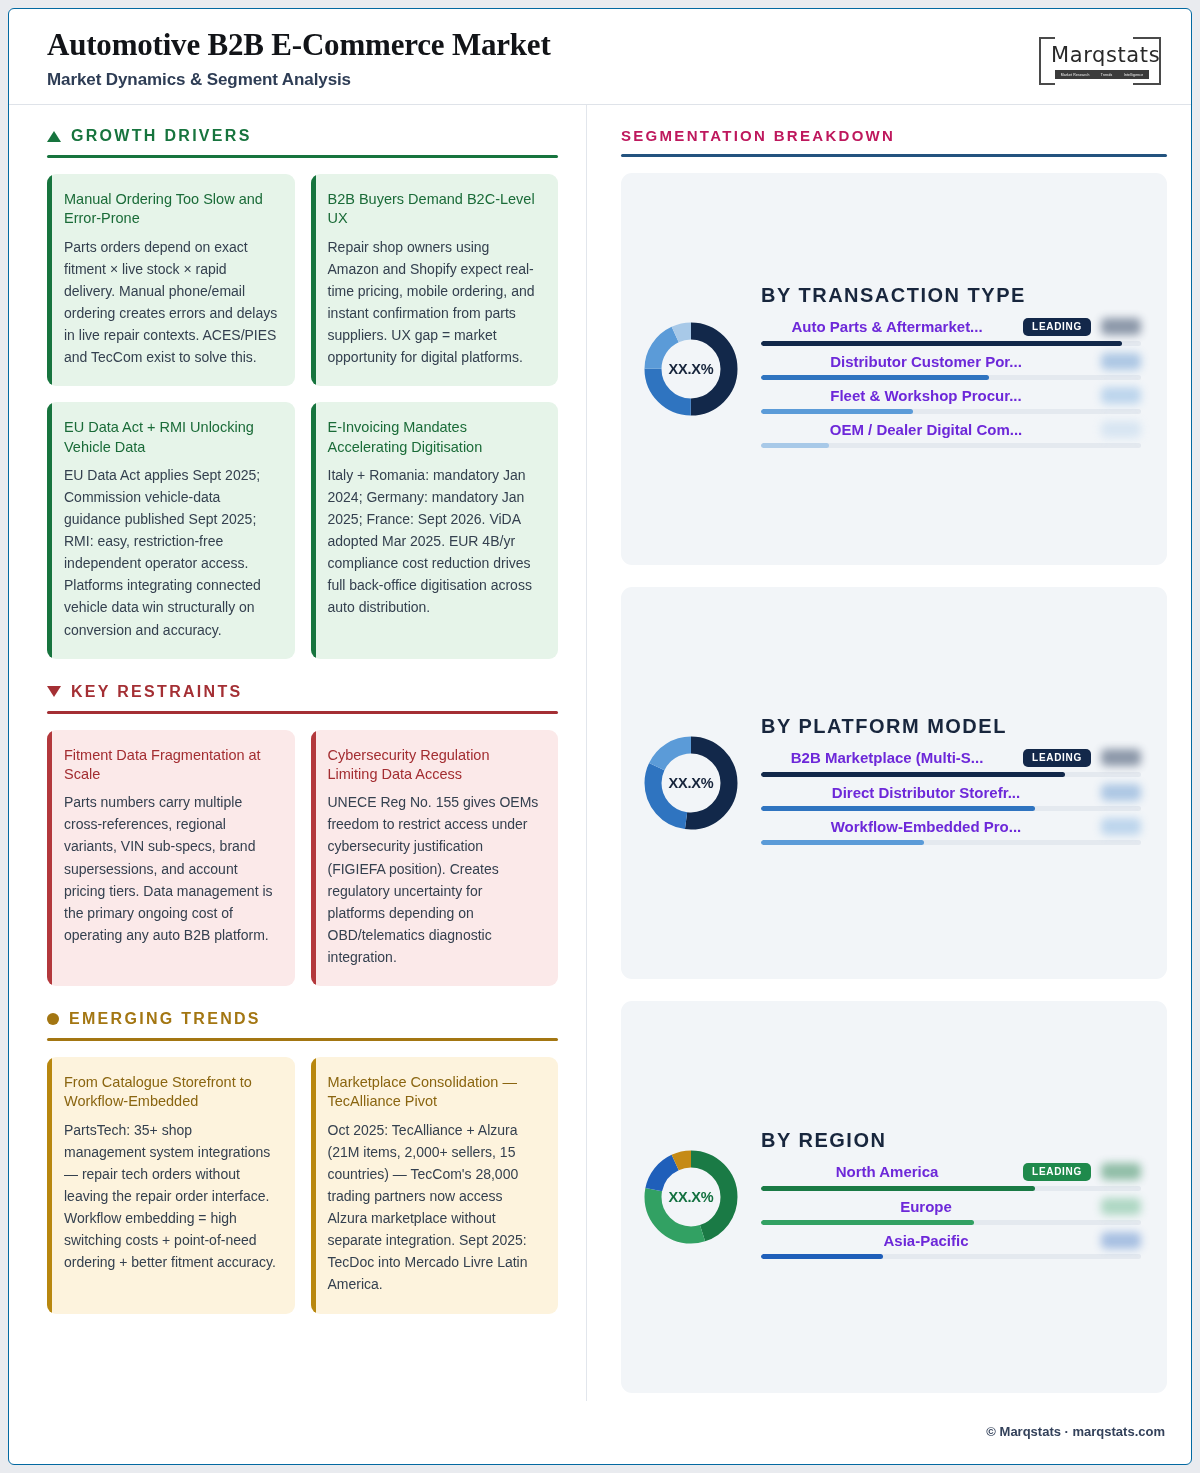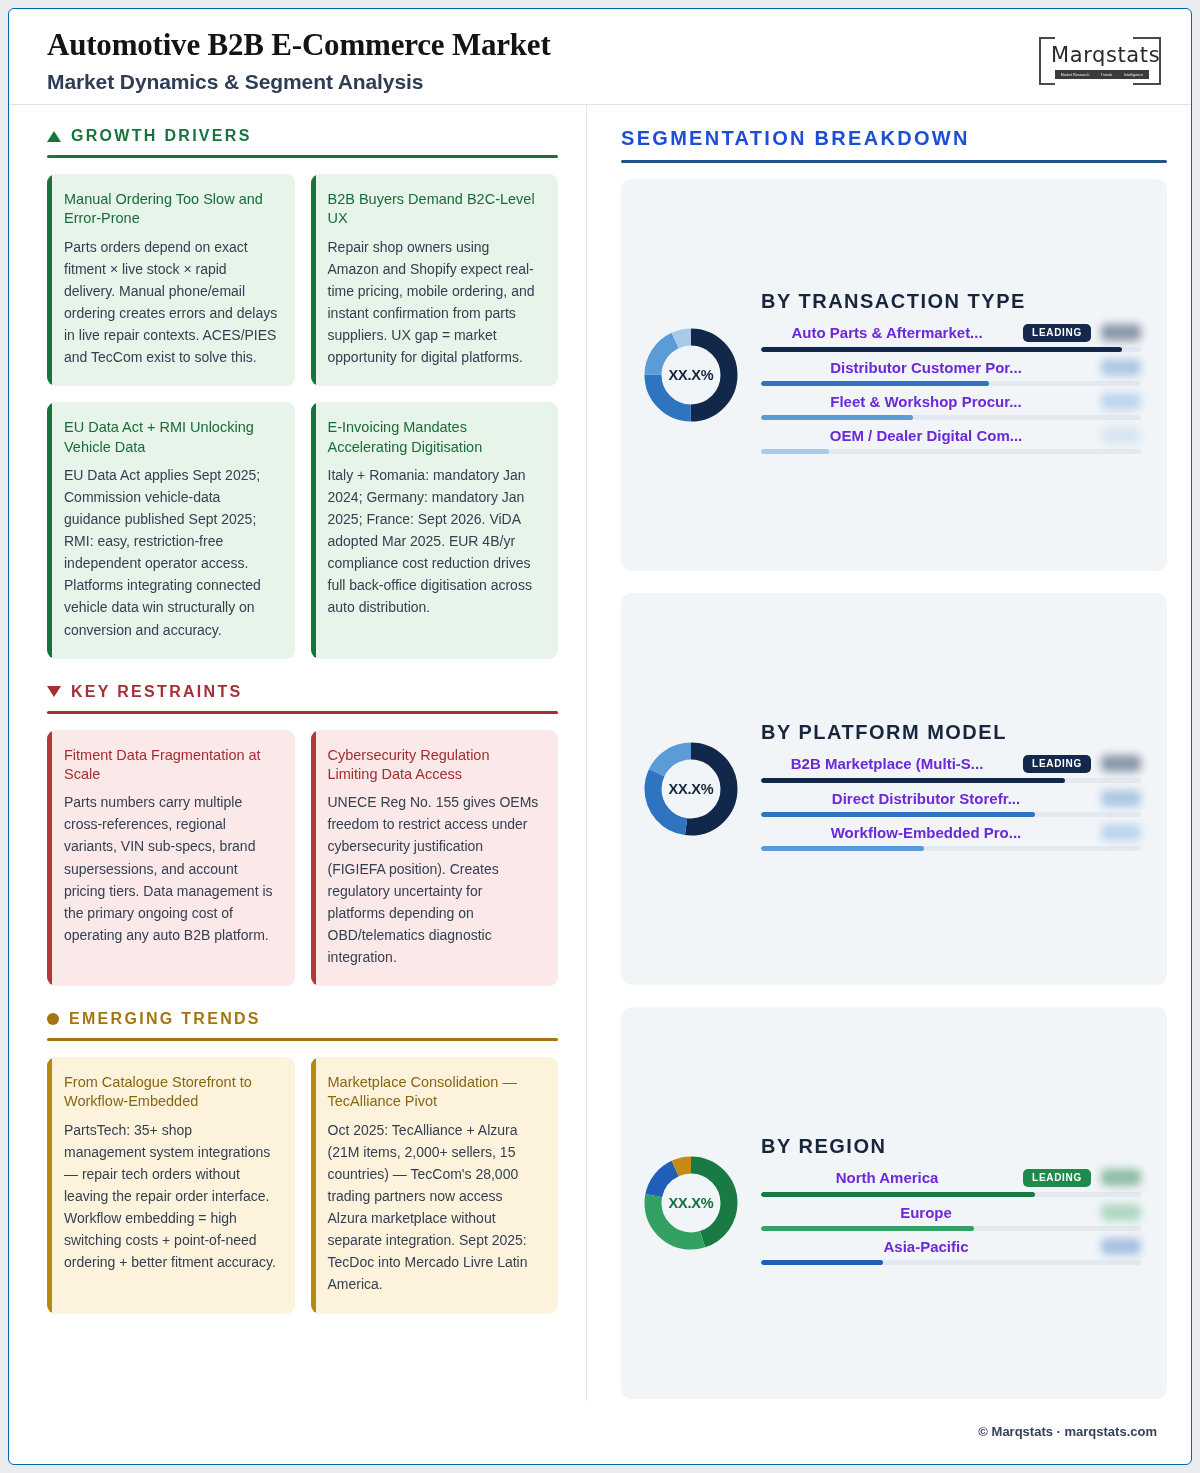--- a/index.html
+++ b/index.html
@@ -33,21 +33,21 @@
   .title {
     font-family: "Liberation Serif", serif;
     font-size: 31px;
     font-weight: bold;
     color: #121418;
     letter-spacing: -0.2px;
     line-height: 1.15;
   }
   .subtitle {
     margin-top: 7px;
-    font-size: 21px;
+    font-size: 17px;
     font-weight: bold;
     color: #2e3d55;
     letter-spacing: -0.1px;
   }
   .logo {
     position: absolute;
     right: 30px; top: 28px;
     width: 122px; height: 48px;
   }
   .logo-frame {
@@ -182,22 +182,22 @@
   .card.red { background: #fbe9e9; }
   .card.red::before { background: #b3383c; }
   .card.red h4 { color: #a32d31; }
 
   .card.gold { background: #fdf3dd; }
   .card.gold::before { background: #b8870f; }
   .card.gold h4 { color: #8a6510; }
 
   
   .seg-head .sec-title {
-    color: #1d4ed8;
-    font-size: 20px;
+    color: #be185d;
+    font-size: 15px;
     letter-spacing: 2.3px;
   }
   .seg-head .sec-rule { background: #23537f; }
 
   .seg-block {
     background: #f2f5f8;
     border-radius: 11px;
     height: 392px;
     margin-bottom: 22px;
     display: flex;
@@ -274,21 +274,21 @@
     overflow: hidden;
   }
   .fill { height: 100%; border-radius: 3px; }
 
   
   .footer {
     height: 60px;
     display: flex;
     align-items: center;
     justify-content: flex-end;
-    padding-right: 34px;
+    padding-right: 26px;
   }
   .footer span {
     font-size: 13px;
     font-weight: bold;
     color: #33415a;
   }
 </style>
 </head>
 <body>
 

